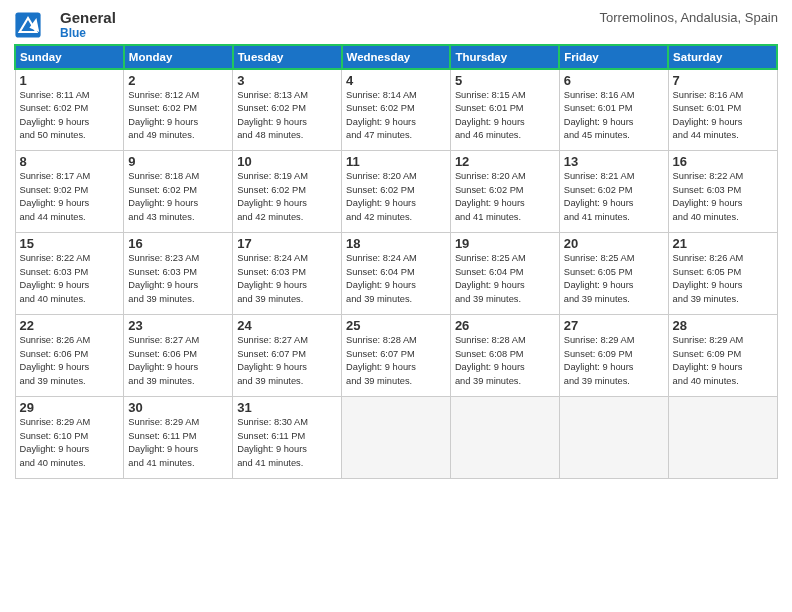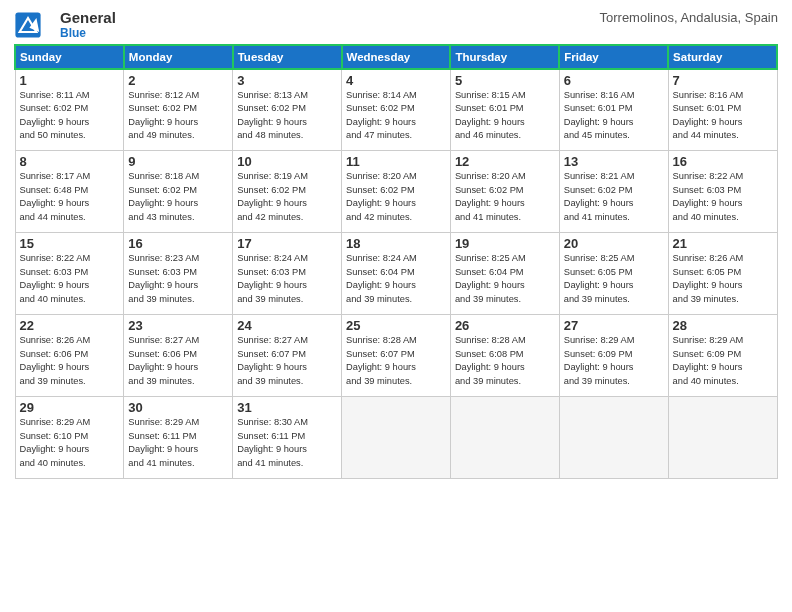--- a/index.html
+++ b/index.html
@@ -163,21 +163,21 @@
             <div class="day-info" style="white-space: pre-line;">Sunrise: 8:16 AM
 Sunset: 6:01 PM
 Daylight: 9 hours
 and 44 minutes.</div>
           </td>
         </tr>
         <tr>
           <td>
             <span class="day-num">8</span>
             <div class="day-info" style="white-space: pre-line;">Sunrise: 8:17 AM
-Sunset: 6:48 PM
+Sunset: 9:02 PM
 Daylight: 9 hours
 and 44 minutes.</div>
           </td>
           <td>
             <span class="day-num">9</span>
             <div class="day-info" style="white-space: pre-line;">Sunrise: 8:18 AM
 Sunset: 6:02 PM
 Daylight: 9 hours
 and 43 minutes.</div>
           </td>

